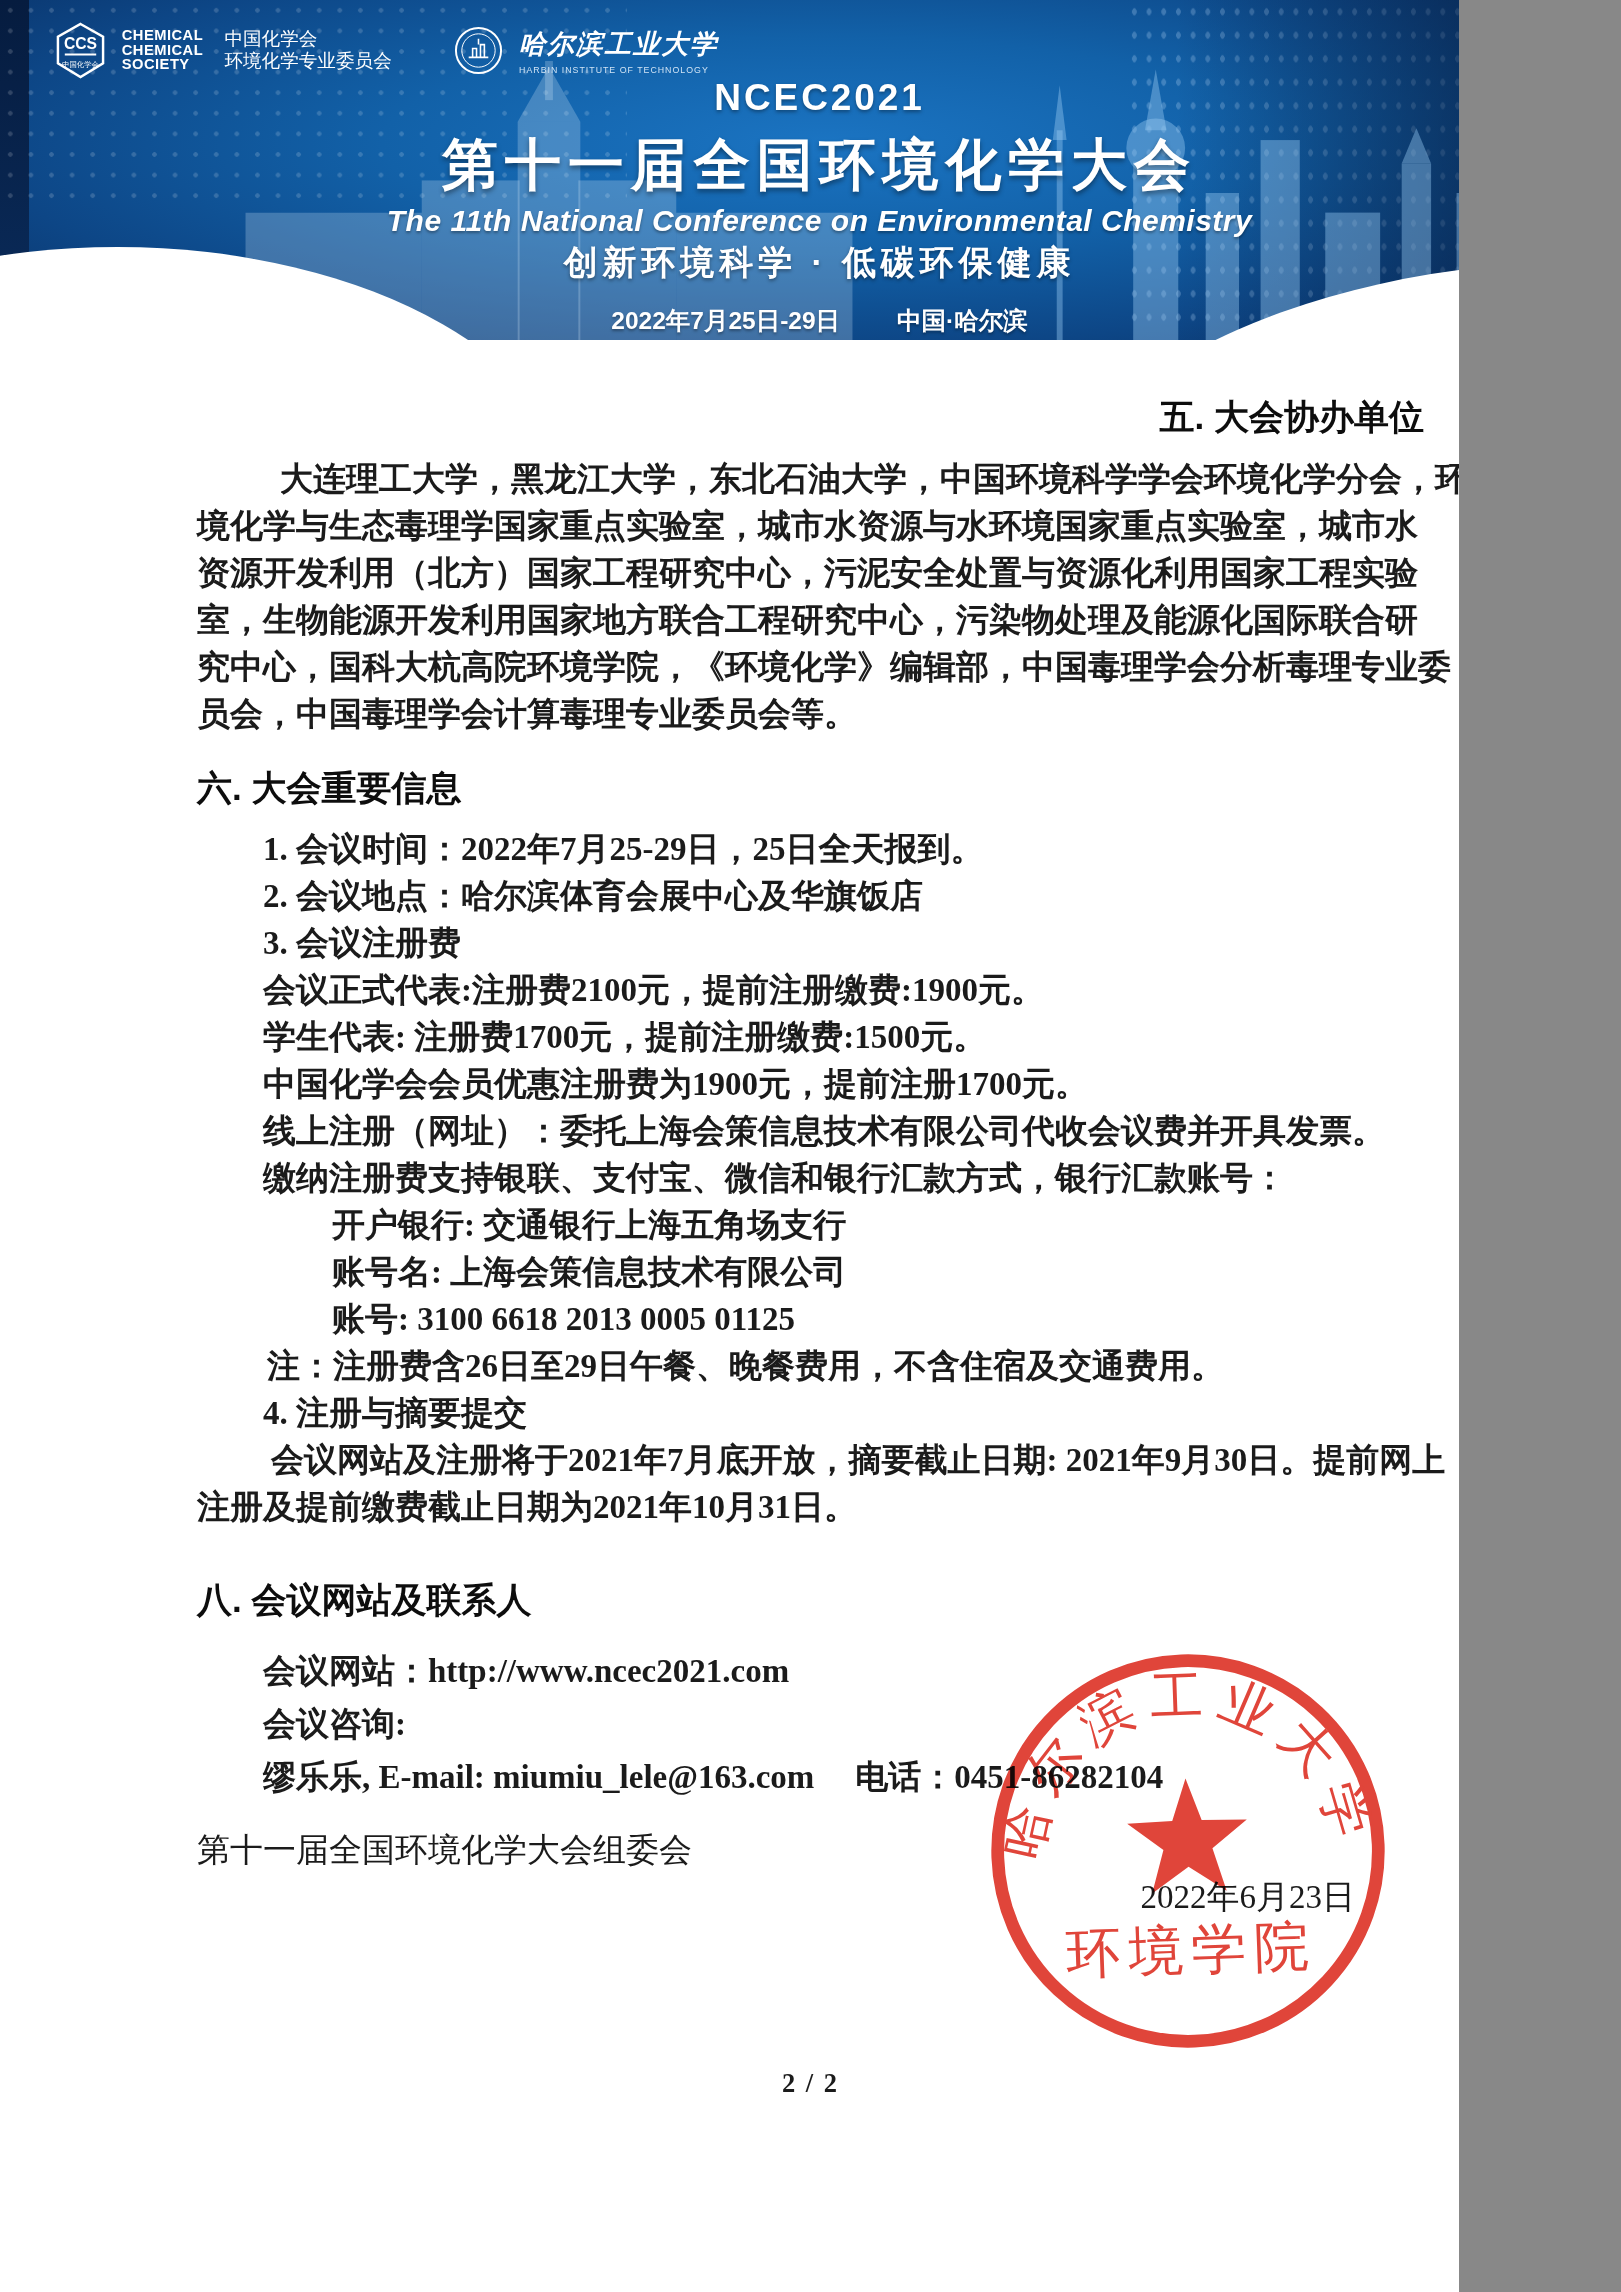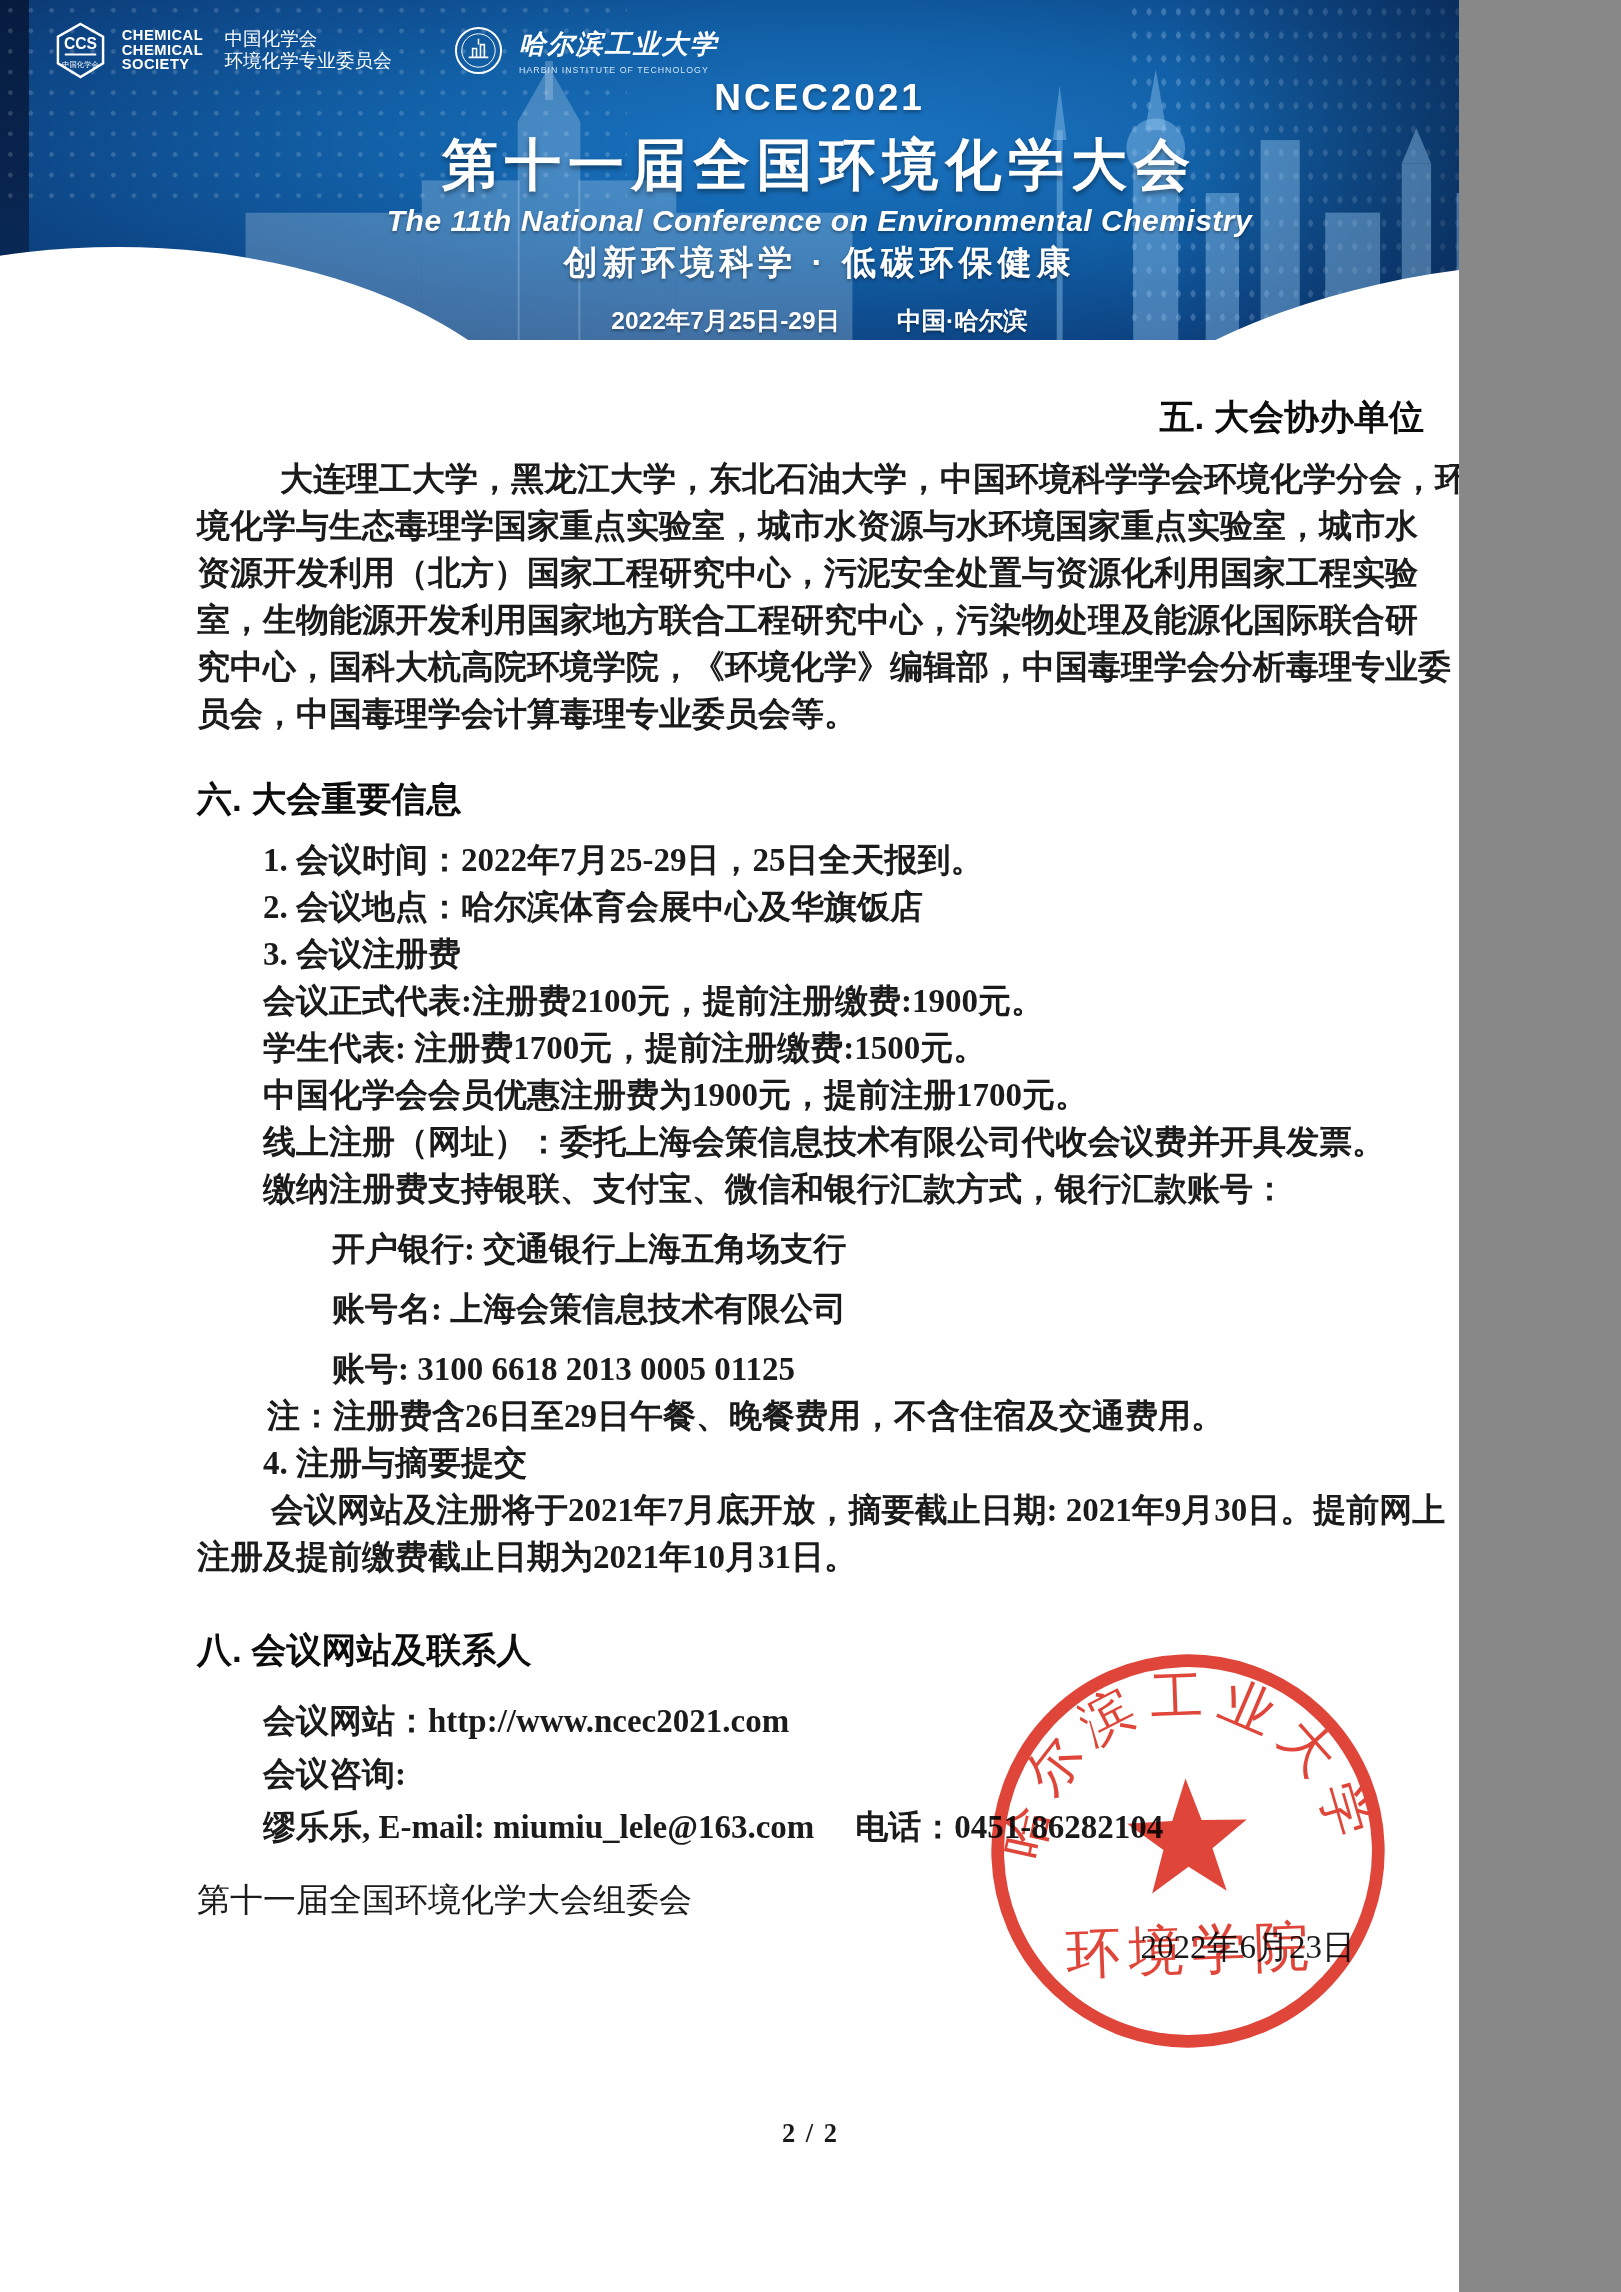--- a/index.html
+++ b/index.html
@@ -36,24 +36,24 @@
   .slogan{top:210px;font-family:"Liberation Sans",sans-serif;font-weight:700;font-size:34px;letter-spacing:4.9px;text-shadow:0 2px 3.9px rgba(0,0,0,.4);}
   .dateloc{top:274px;font-family:"Liberation Sans",sans-serif;font-weight:700;font-size:24.5px;text-shadow:0 2px 2.9px rgba(0,0,0,.35);}
   .dateloc .gap{display:inline-block;width:57px;}
   
   .doc{position:relative;z-index:2;padding:0 197px;}
   .h2{font-family:"Liberation Sans",sans-serif;font-weight:700;font-size:35px;line-height:47px;color:#0d0d0d;white-space:nowrap;}
   .h-five{margin-top:393px;text-align:right;} 
   .line{font-size:33px;line-height:47px;white-space:nowrap;font-weight:bold;}
   .p-first{padding-left:83px;}
   .sec-five .lines{margin-top:15.7px;}
-  .h-six{margin-top:37px;}
+  .h-six{margin-top:26px;}
   .sec-six .lines{margin-top:15.7px;}
   .li{padding-left:66px;}
-  .li-bank{padding-left:135px;margin-top:13px;}
+  .li-bank{padding-left:135px;}
   .li-note{padding-left:70px;}
   .p4-first{padding-left:74px;}
   .h-eight{margin-top:45px;}
   .contacts{margin-top:21.6px;}
   .contacts .line{line-height:53px;}
   .phone{display:inline-block;margin-left:41px;}
   .sig{margin-top:23px;font-size:33px;line-height:47px;margin-right:-12.7px;white-space:nowrap;}
   .sig-date{text-align:right;font-size:33px;line-height:47px;margin-right:69px;white-space:nowrap;}
   .pagefoot{margin-top:147px;text-align:center;font-weight:700;font-size:26.5px;letter-spacing:2px;}
   

